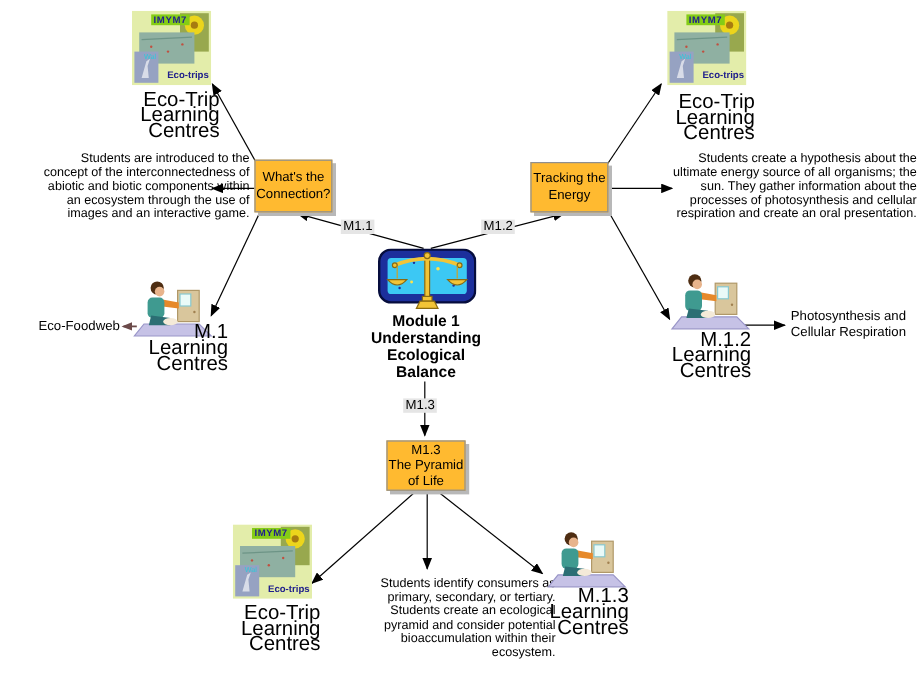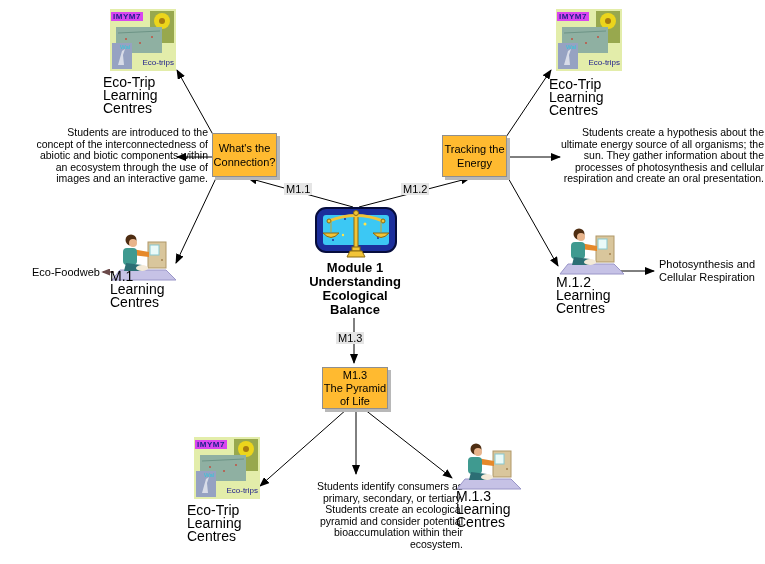--- a/index.html
+++ b/index.html
@@ -6,39 +6,39 @@
   .canvas{
     position:relative;width:765px;height:564px;background:#ffffff;overflow:hidden;
     font-family:"Liberation Sans","DejaVu Sans",sans-serif;color:#000;
   }
   .arrows{position:absolute;left:0;top:0;}
   .ml{white-space:pre-line;}
   .desc{
     position:absolute;font-size:10.5px;line-height:11.6px;text-align:right;
   }
   .caption{
-    position:absolute;font-size:14px;line-height:13px;text-align:left;
+    position:absolute;font-size:17px;line-height:13px;text-align:right;
   }
   .annot{position:absolute;font-size:11px;line-height:13px;}
   .clabel{
     position:absolute;font-size:11px;line-height:12px;background:#e5e5e5;padding:0 2px;
   }
   .topic{
     position:absolute;display:flex;align-items:center;justify-content:center;
     background:#ffba30;border:1px solid #8f8f8f;box-shadow:3px 3px 0 #b8b8b8;
     font-size:11px;line-height:14px;text-align:center;cursor:pointer;
   }
   .thumb{position:absolute;width:66px;height:62px;cursor:pointer;}
   .thumb svg{position:absolute;left:0;top:0;}
   .thumb-tag{
-    position:absolute;left:1px;top:3px;font-size:8px;font-weight:bold;
-    color:#20208c;background:#d946ef;padding:0 2px;letter-spacing:0.5px;
+    position:absolute;left:16px;top:3px;font-size:8px;font-weight:bold;
+    color:#20208c;background:#84cc16;padding:0 2px;letter-spacing:0.5px;
   }
   .thumb-label{
-    position:absolute;right:2px;bottom:4px;font-size:8px;font-weight:normal;color:#20208c;
+    position:absolute;right:2px;bottom:4px;font-size:8px;font-weight:bold;color:#20208c;
   }
   .person{position:absolute;cursor:pointer;}
   .center-img{position:absolute;left:315px;top:207px;width:82px;height:52px;cursor:pointer;}
   .center-title{
     position:absolute;left:303px;top:261px;width:104px;text-align:center;
     font-size:13px;font-weight:bold;line-height:14px;
   }
 </style>
 </head>
 <body>

